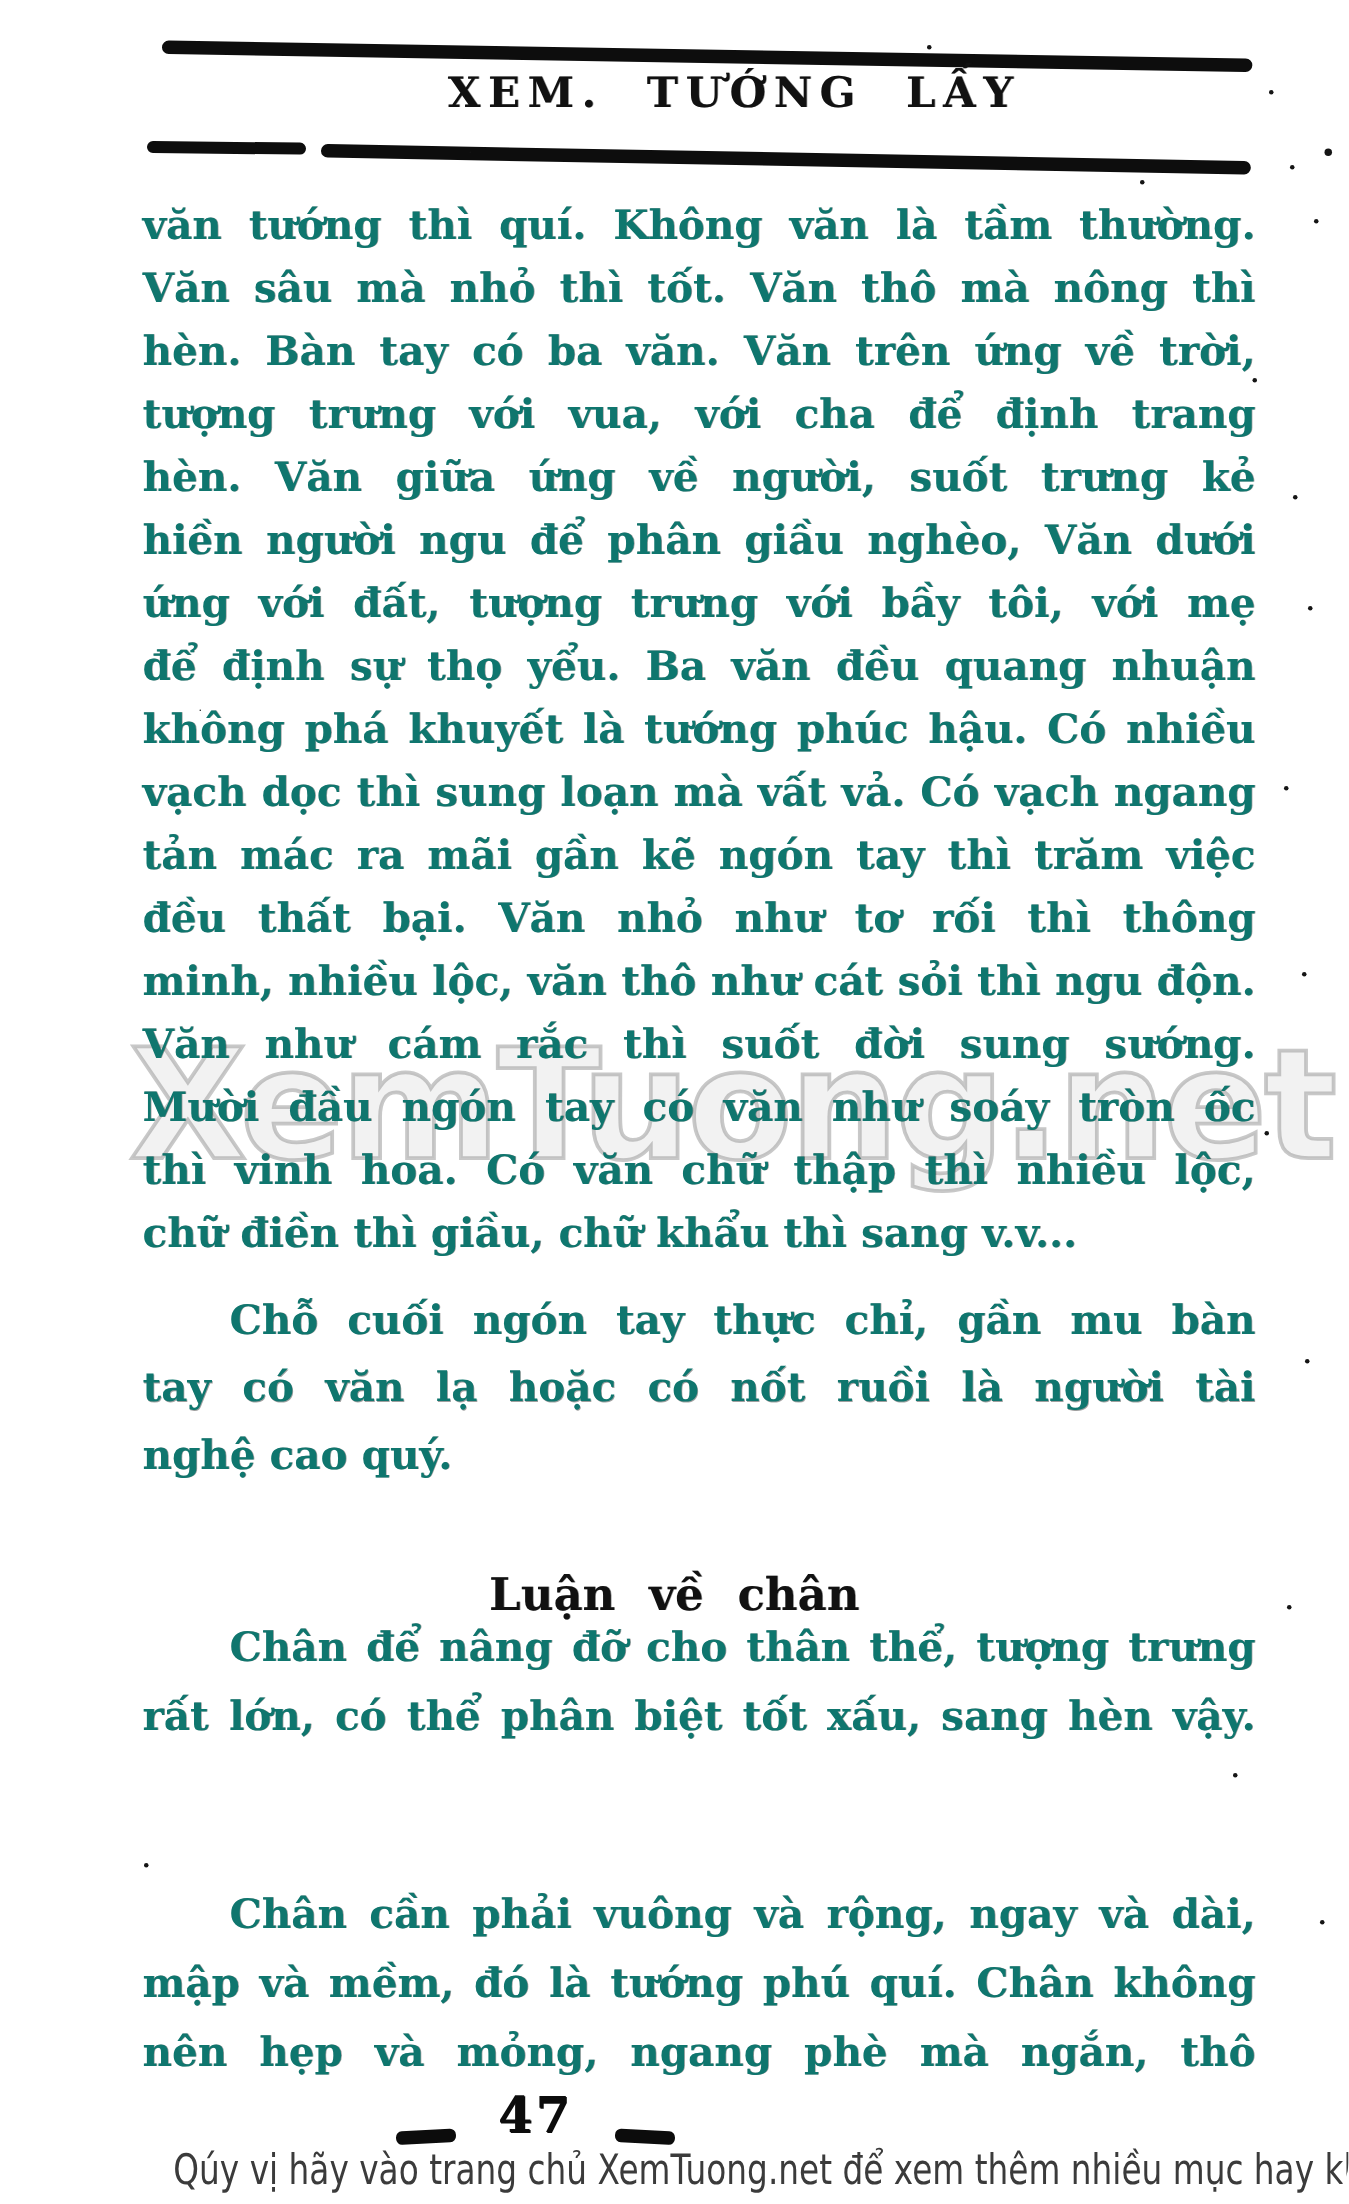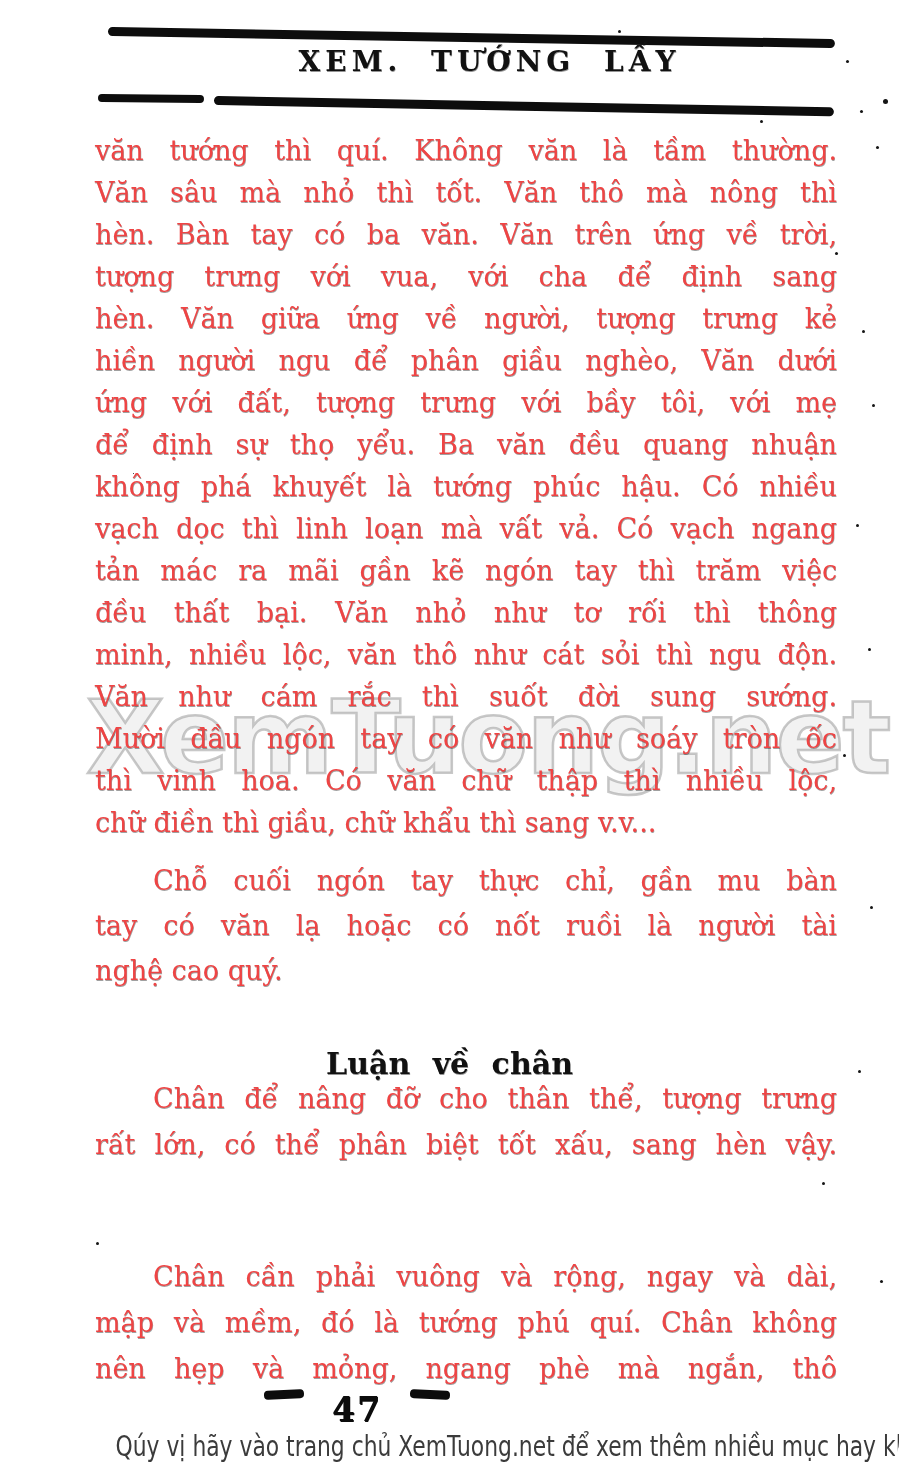--- a/index.html
+++ b/index.html
@@ -36,21 +36,21 @@
     font-family: "DejaVu Sans", "Liberation Sans", sans-serif;
     font-weight: 700; font-size: 102px; letter-spacing: -2px;
     white-space: nowrap;
     color: rgba(150,150,150,0.12);
     -webkit-text-stroke: 2.5px rgba(145,145,145,0.5);
   }
 
   
   .para {
     position: absolute; left: 95px; width: 742px; z-index: 2;
-    color: #ef4444; font-weight: 400; font-size: 27px;
+    color: #0f766e; font-weight: 700; font-size: 27px;
     text-shadow: 0.5px 0.6px 0 rgba(17,17,17,0.4);
   }
   .p1 { top: 130px;  line-height: 42px; }
   .p2 { top: 858px;  line-height: 45px; }
   .p3 { top: 1076px; line-height: 46px; }
   .p4 { top: 1254px; line-height: 46px; }
 
   .ln { text-align: justify; text-align-last: justify; -moz-text-align-last: justify; }
   .ln.end { text-align-last: left; -moz-text-align-last: left; }
   .ln.ind { text-indent: 58px; }
@@ -58,21 +58,21 @@
   .heading {
     position: absolute; top: 1046px; left: 0; width: 899px; margin: 0; z-index: 2;
     text-align: center; font-size: 30px; font-weight: 700;
     word-spacing: 12px; color: #111;
     text-shadow: 0.5px 0.6px 0 rgba(17,17,17,0.45);
   }
 
   
   .pagenum {
     position: absolute; top: 1390px; left: 0; width: 714px; z-index: 2;
-    display: flex; justify-content: center; align-items: flex-start; gap: 28px;
+    display: flex; justify-content: center; align-items: flex-end; gap: 28px;
   }
   .pagenum .dash { width: 40px; height: 9px; background: #0c0c0c; border-radius: 4px; }
   .dash-l { transform: rotate(-3deg); }
   .dash-r { transform: rotate(3deg); }
   .pagenum .num {
     font-size: 33px; font-weight: 700; color: #0c0c0c; letter-spacing: 2px;
     text-shadow: 0.7px 0.7px 0 #0c0c0c;
   }
 
   
@@ -106,27 +106,27 @@
   <h1 class="title">XEM. TƯỚNG LẤY</h1>
   <div class="rule rule-bl"></div>
   <div class="rule rule-br"></div>
 
   <div class="watermark">XemTuong.net</div>
 
   <div class="para p1">
     <div class="ln">văn tướng thì quí. Không văn là tầm thường.</div>
     <div class="ln">Văn sâu mà nhỏ thì tốt. Văn thô mà nông thì</div>
     <div class="ln">hèn. Bàn tay có ba văn. Văn trên ứng về trời,</div>
-    <div class="ln">tượng trưng với vua, với cha để định sang</div>
-    <div class="ln">hèn. Văn giữa ứng về người, tượng trưng kẻ</div>
+    <div class="ln">tượng trưng với vua, với cha để định trang</div>
+    <div class="ln">hèn. Văn giữa ứng về người, suốt trưng kẻ</div>
     <div class="ln">hiền người ngu để phân giầu nghèo, Văn dưới</div>
     <div class="ln">ứng với đất, tượng trưng với bầy tôi, với mẹ</div>
     <div class="ln">để định sự thọ yểu. Ba văn đều quang nhuận</div>
     <div class="ln">không phá khuyết là tướng phúc hậu. Có nhiều</div>
-    <div class="ln">vạch dọc thì linh loạn mà vất vả. Có vạch ngang</div>
+    <div class="ln">vạch dọc thì sung loạn mà vất vả. Có vạch ngang</div>
     <div class="ln">tản mác ra mãi gần kẽ ngón tay thì trăm việc</div>
     <div class="ln">đều thất bại. Văn nhỏ như tơ rối thì thông</div>
     <div class="ln">minh, nhiều lộc, văn thô như cát sỏi thì ngu độn.</div>
     <div class="ln">Văn như cám rắc thì suốt đời sung sướng.</div>
     <div class="ln">Mười đầu ngón tay có văn như soáy tròn ốc</div>
     <div class="ln">thì vinh hoa. Có văn chữ thập thì nhiều lộc,</div>
     <div class="ln end">chữ điền thì giầu, chữ khẩu thì sang v.v...</div>
   </div>
 
   <div class="para p2">

